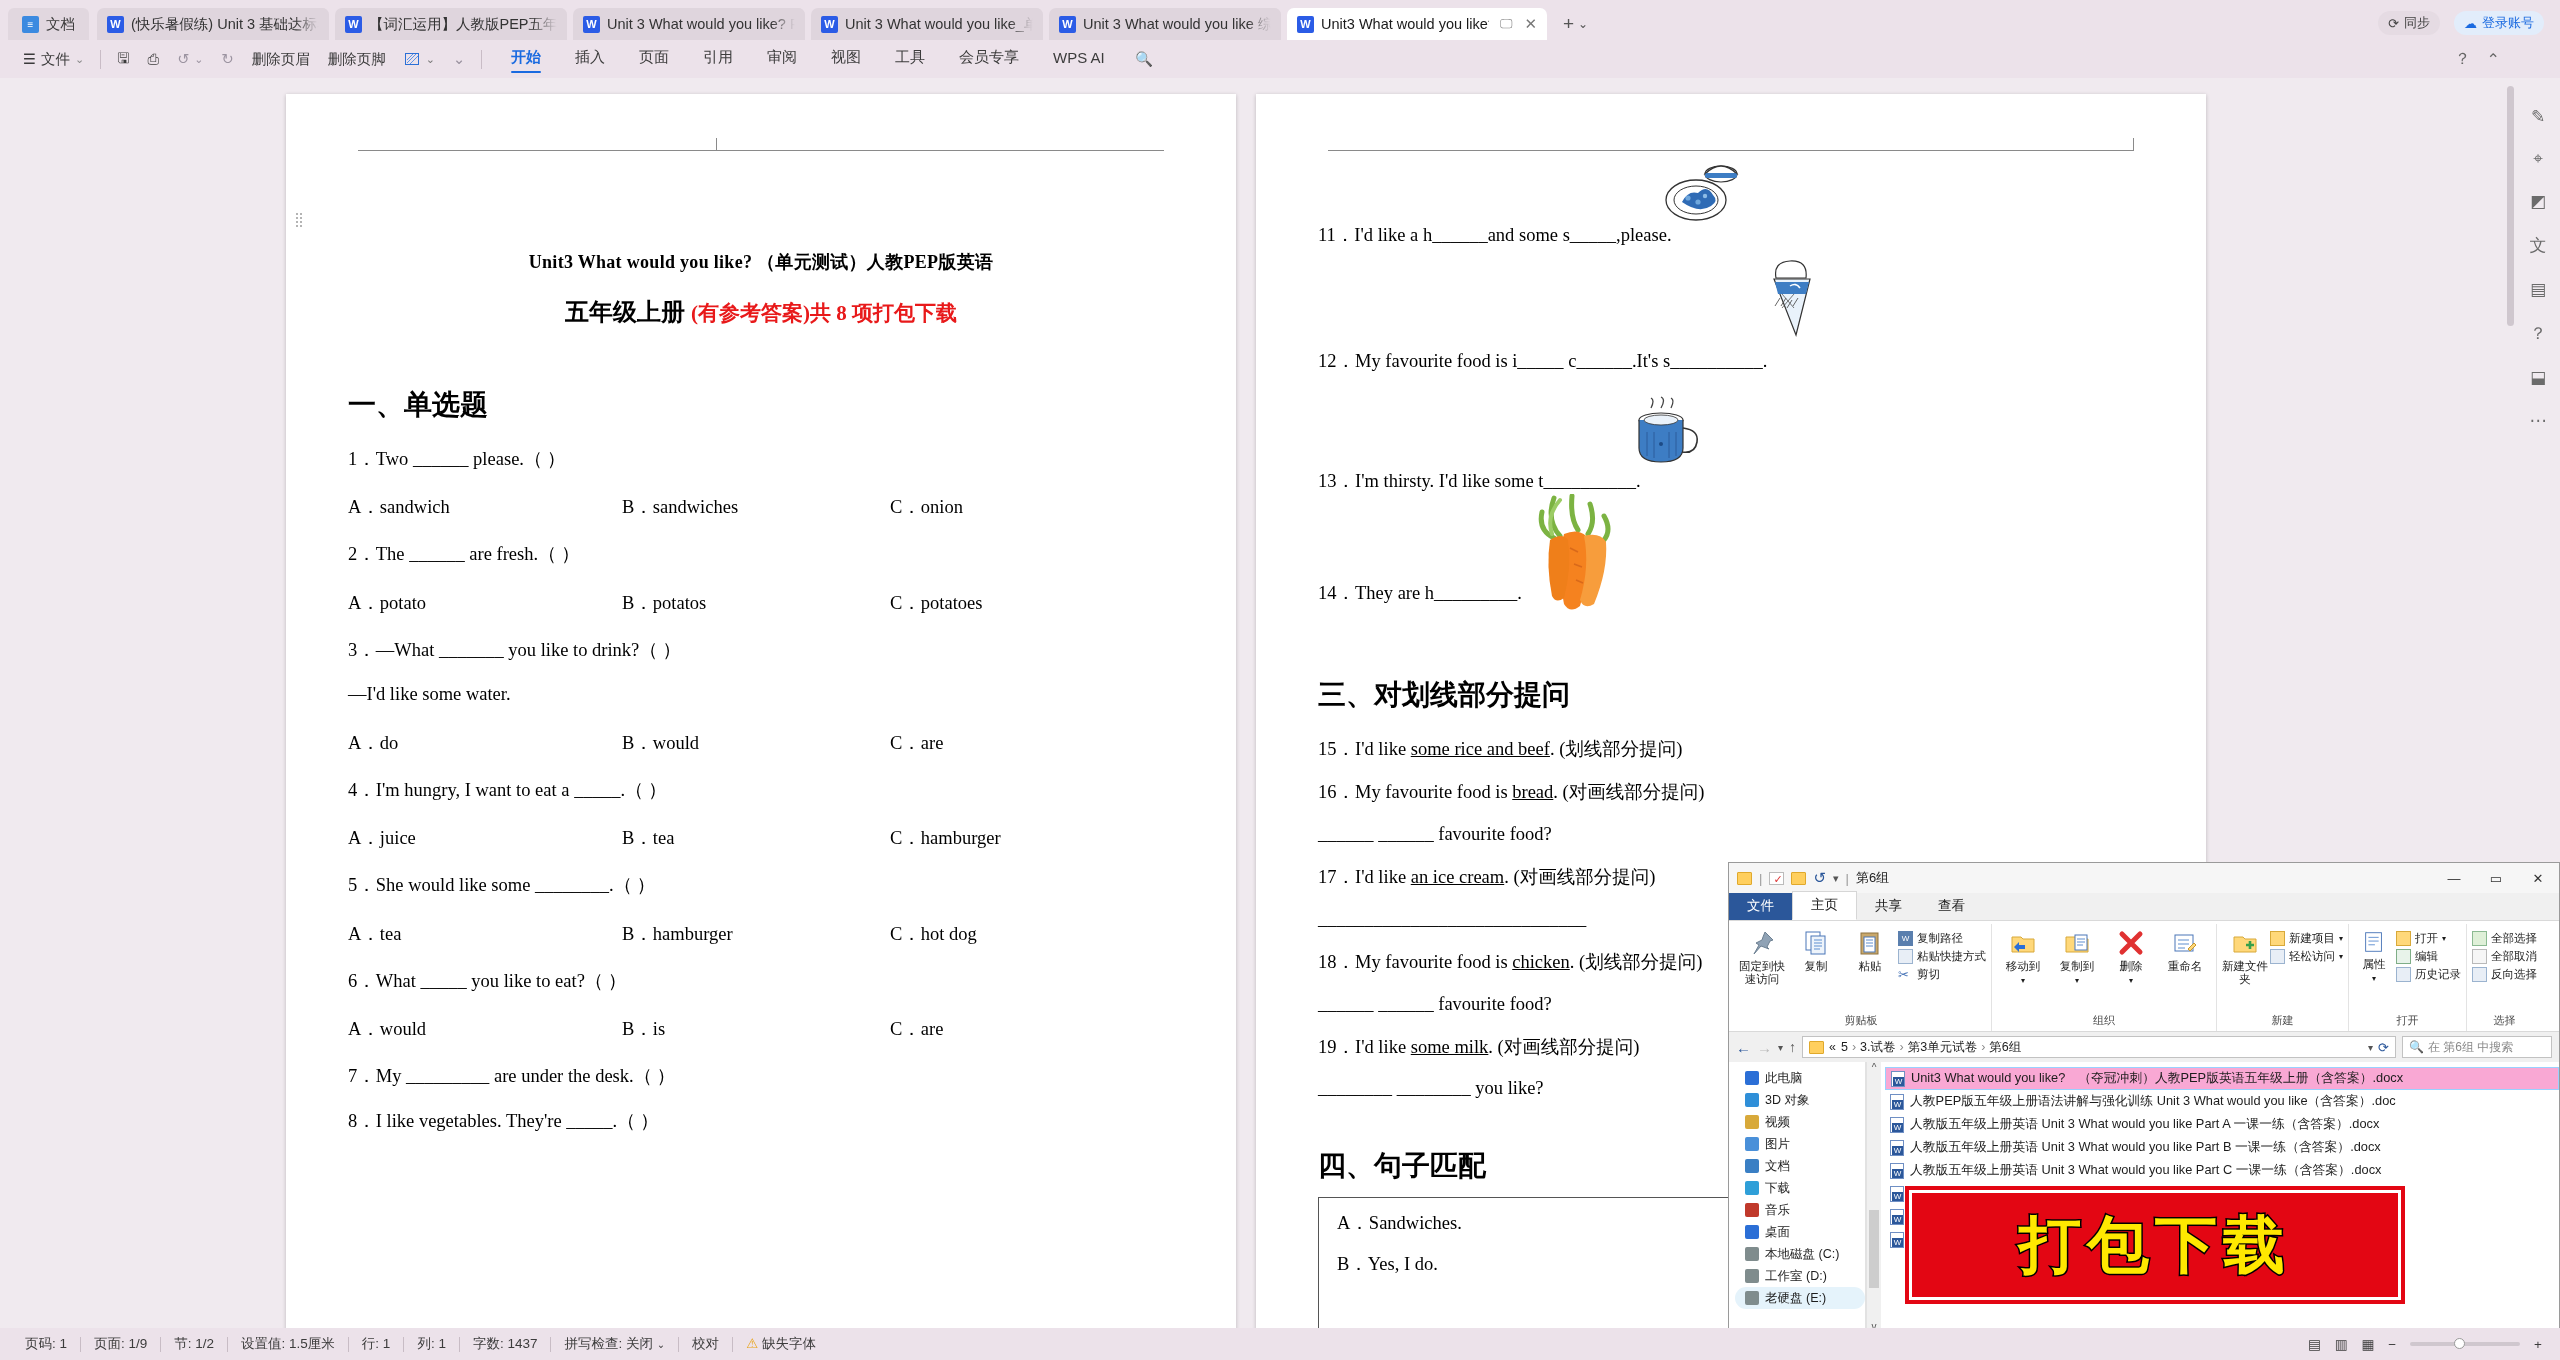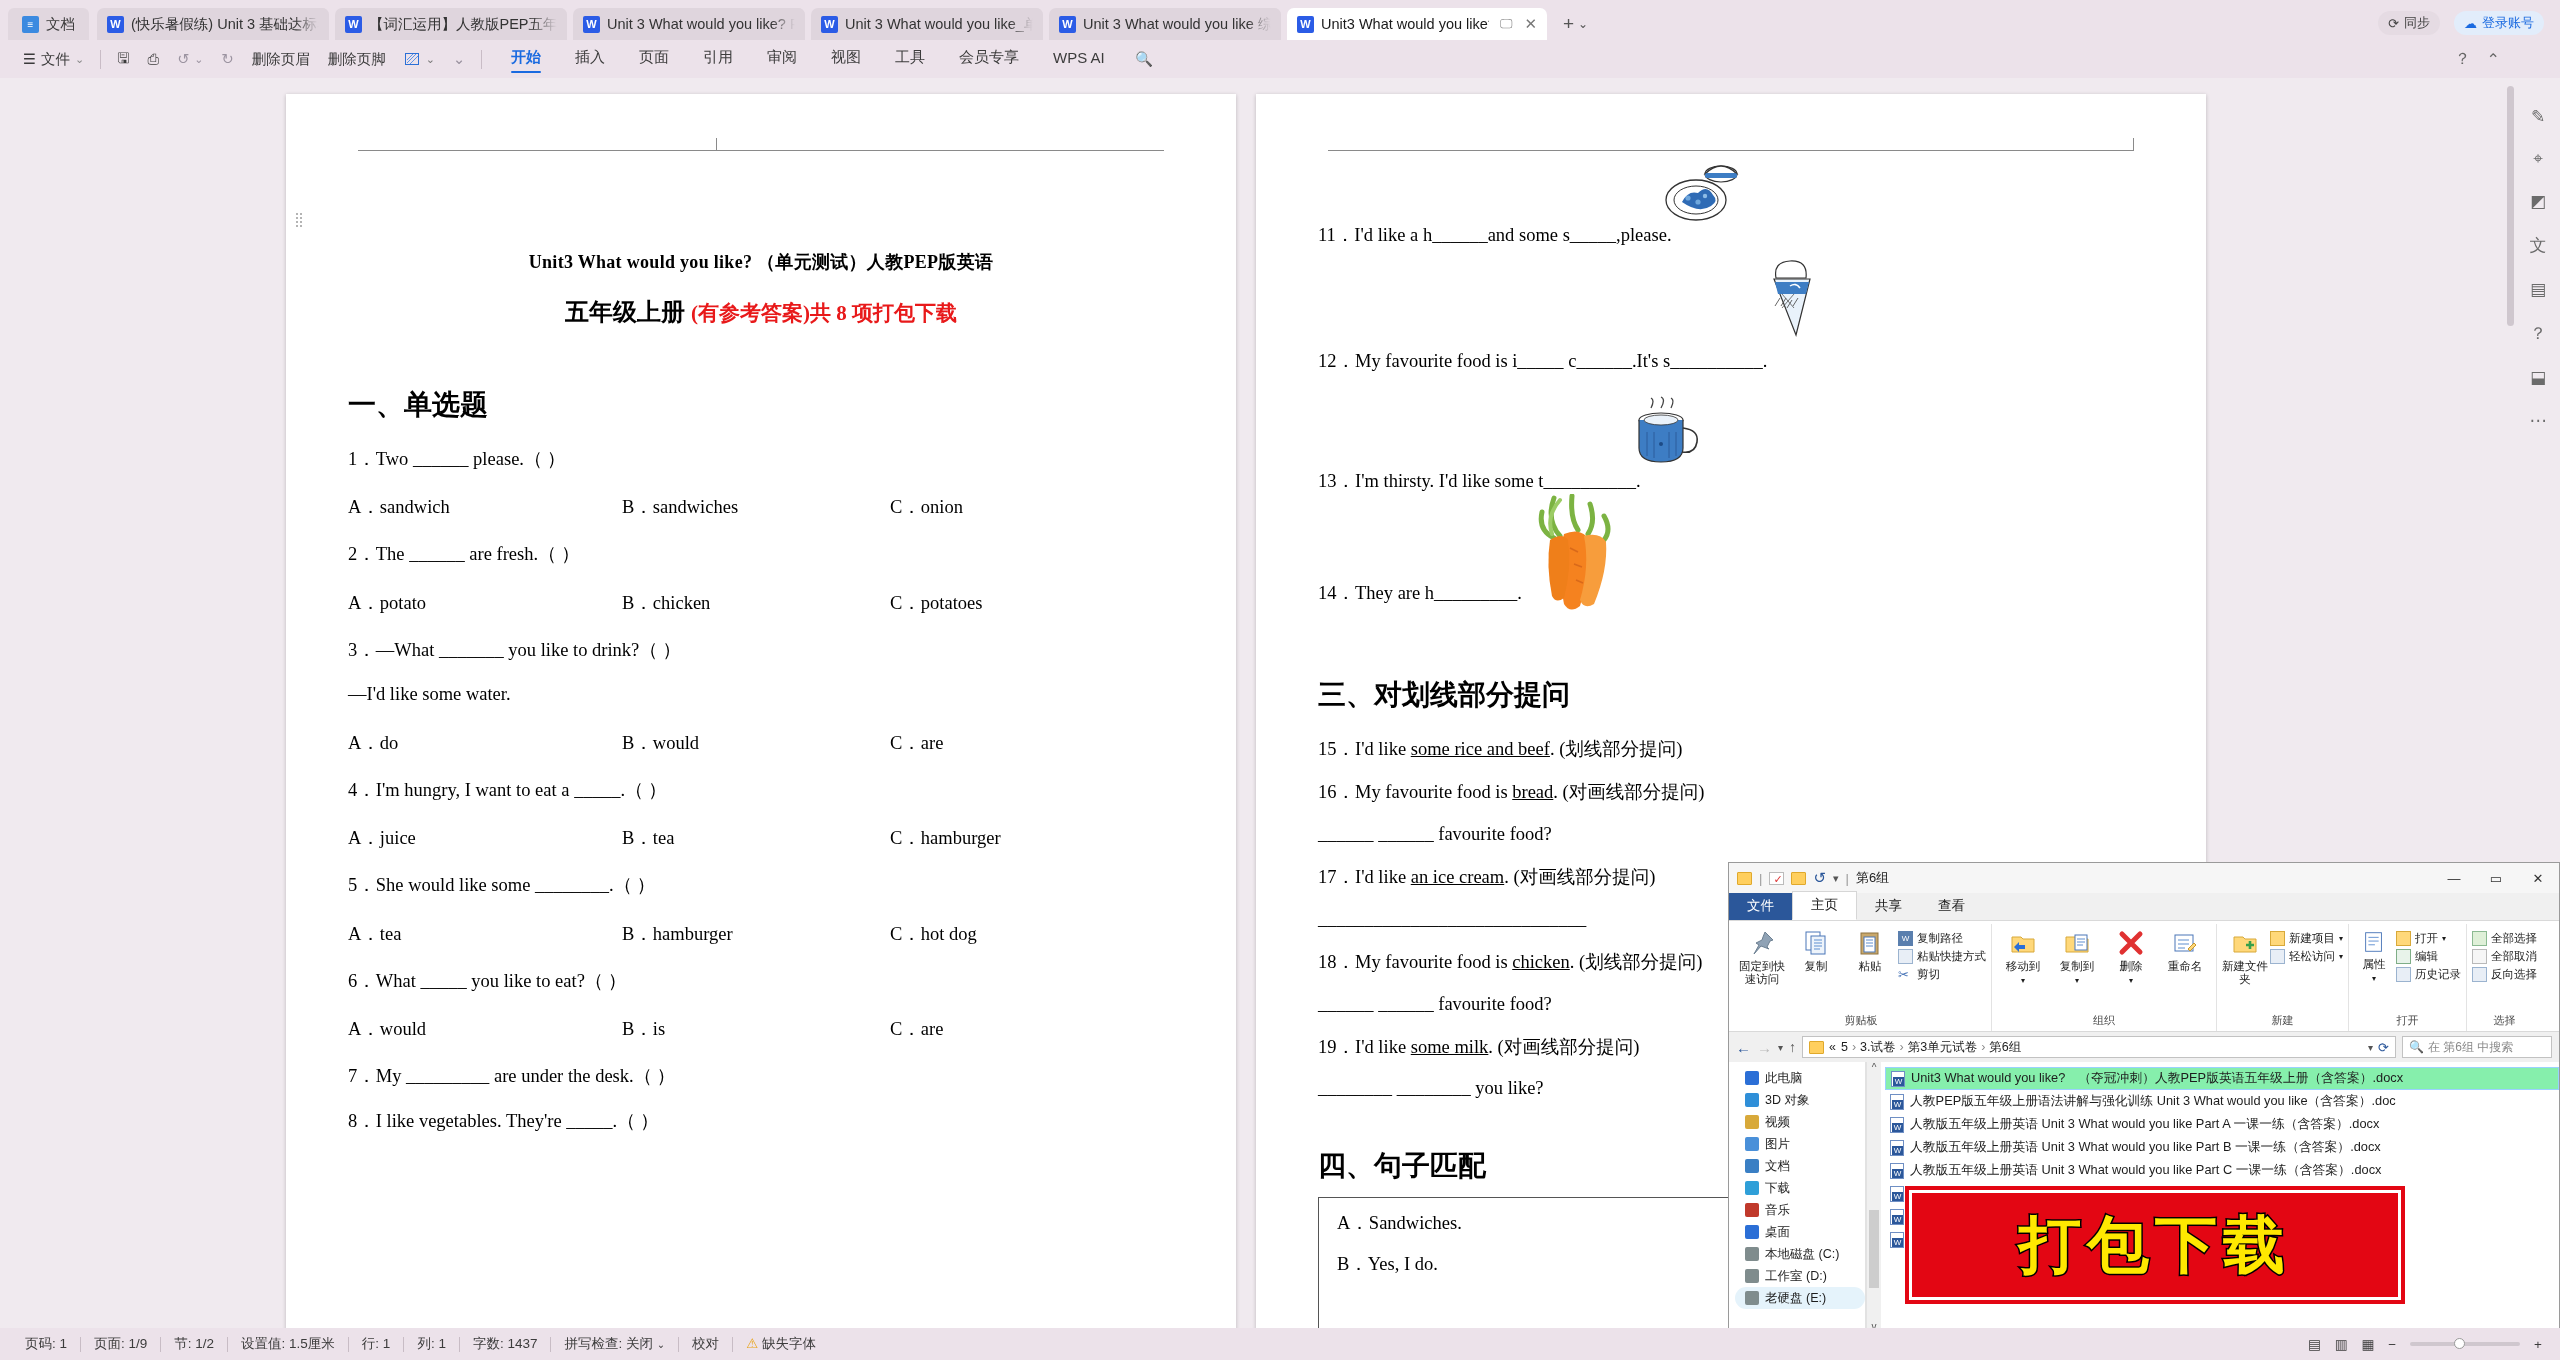--- a/index.html
+++ b/index.html
@@ -157,21 +157,21 @@
 
   .ex-main { flex: 1; display: flex; background: #fff; overflow: hidden; position: relative; }
   .ex-nav { width: 137px; border-right: 1px solid #e2e2e2; padding: 5px 0 0 6px; overflow: hidden; }
   .nav-item { display: flex; align-items: center; gap: 6px; height: 22px; font-size: 12.5px; padding-left: 10px; white-space: nowrap; }
   .nav-item.sel { background: #e5f3fb; border-radius: 11px; }
   .navico { width: 14px; height: 14px; flex: 0 0 14px; }
   .ex-scroll { width: 15px; background: #f0f0f0; border-left: 1px solid #e2e2e2; position: relative; }
   .ex-thumb { position: absolute; left: 2px; right: 2px; top: 148px; height: 78px; background: #cdcdcd; }
   .ex-files { flex: 1; padding: 5px 0 0 4px; overflow: hidden; }
   .file-row { display: flex; align-items: center; gap: 6px; height: 23px; font-size: 12.8px; padding-left: 5px; white-space: nowrap; }
-  .file-row.sel { background: #86efac; border: 1px solid #99d1ff; }
+  .file-row.sel { background: #f9a8d4; border: 1px solid #99d1ff; }
   .docico { width: 14px; height: 16px; flex: 0 0 14px; background: #fff; border: 1px solid #6f8fc4; position: relative; }
   .docico::after { content: "W"; position: absolute; left: 1px; bottom: 0; font-size: 8px; color: #fff; background: #2b579a; width: 11px; height: 9px; line-height: 9px; text-align: center; }
   .ex-status { height: 25px; background: #f0f0f0; border-top: 1px solid #dcdcdc; display: flex; align-items: center; gap: 10px; padding: 0 9px; font-size: 12px; color: #333; }
   .stamp {
     position: absolute; left: 1905px; top: 1186px; width: 500px; height: 118px;
     border: 4px solid #e30613; background: #e30613; display: flex; align-items: center;
     justify-content: center; box-shadow: inset 0 0 0 3px #fff;
   }
   .stamp span {
     font-family: "DejaVu Sans", sans-serif; font-size: 62px; font-weight: bold;
@@ -340,21 +340,21 @@
       <span>A．sandwich</span>
                   <span>B．sandwiches</span>
                   <span>C．onion</span>
     </div>
   </div>
   <div class="row-q">
     <div class="q">2．The ______ are fresh.（    ）</div>
 
     <div class="opts">
       <span>A．potato</span>
-                  <span>B．chicken</span>
+                  <span>B．potatos</span>
                   <span>C．potatoes</span>
     </div>
   </div>
   <div class="row-q">
     <div class="q">3．—What _______ you like to drink?（  ）</div>
     <div class="q" style="margin-top:25px">—I'd like some water.</div>
     <div class="opts">
       <span>A．do</span>
                   <span>B．would</span>
                   <span>C．are</span>

